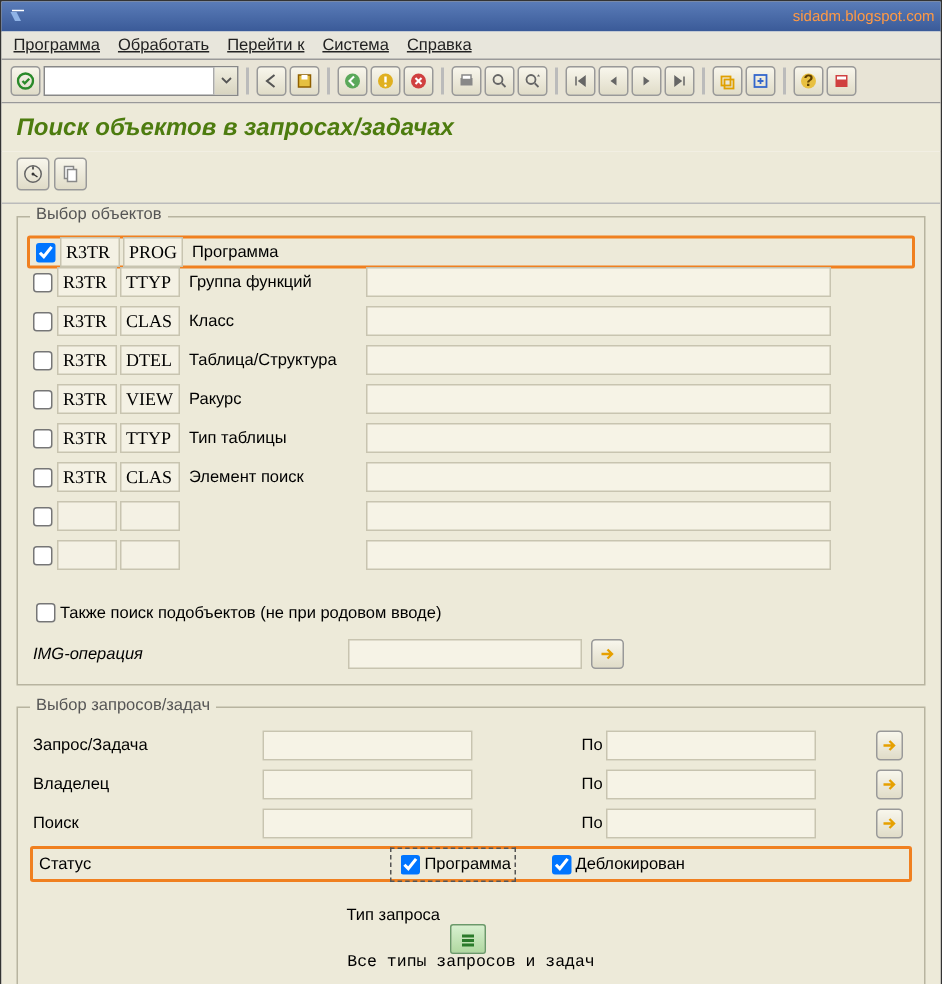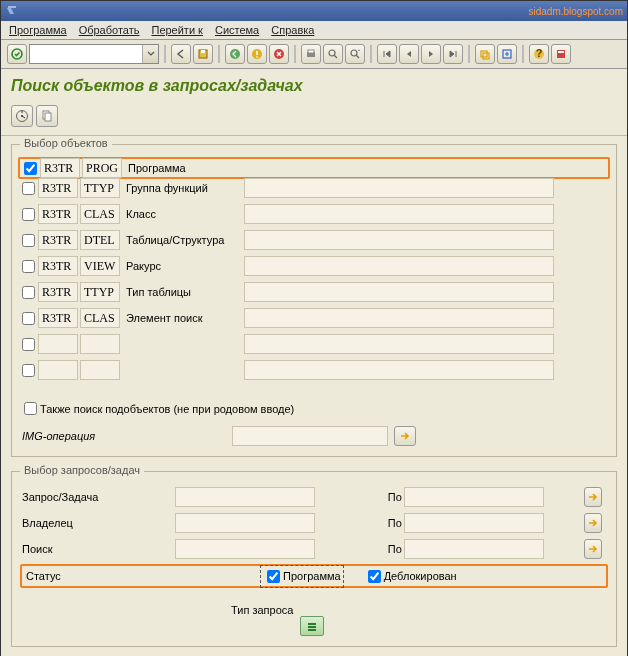--- a/index.html
+++ b/index.html
@@ -341,17 +341,18 @@
 
       <div class="type-row">
         <span class="lbl">Тип запроса</span>
         <span class="type-btn">
           <svg width="12" height="12">
               <rect x="2" y="3" width="8" height="2" fill="#2a7a2a"></rect>
               <rect x="2" y="6" width="8" height="2" fill="#2a7a2a"></rect>
               <rect x="2" y="9" width="8" height="2" fill="#2a7a2a"></rect>
             </svg>
         </span>
+        <span style="font-family:'Courier New',monospace">Все типы запросов и задач</span>
       </div>
     </div>
 
   </div>
 </div>
 
 </body></html>

